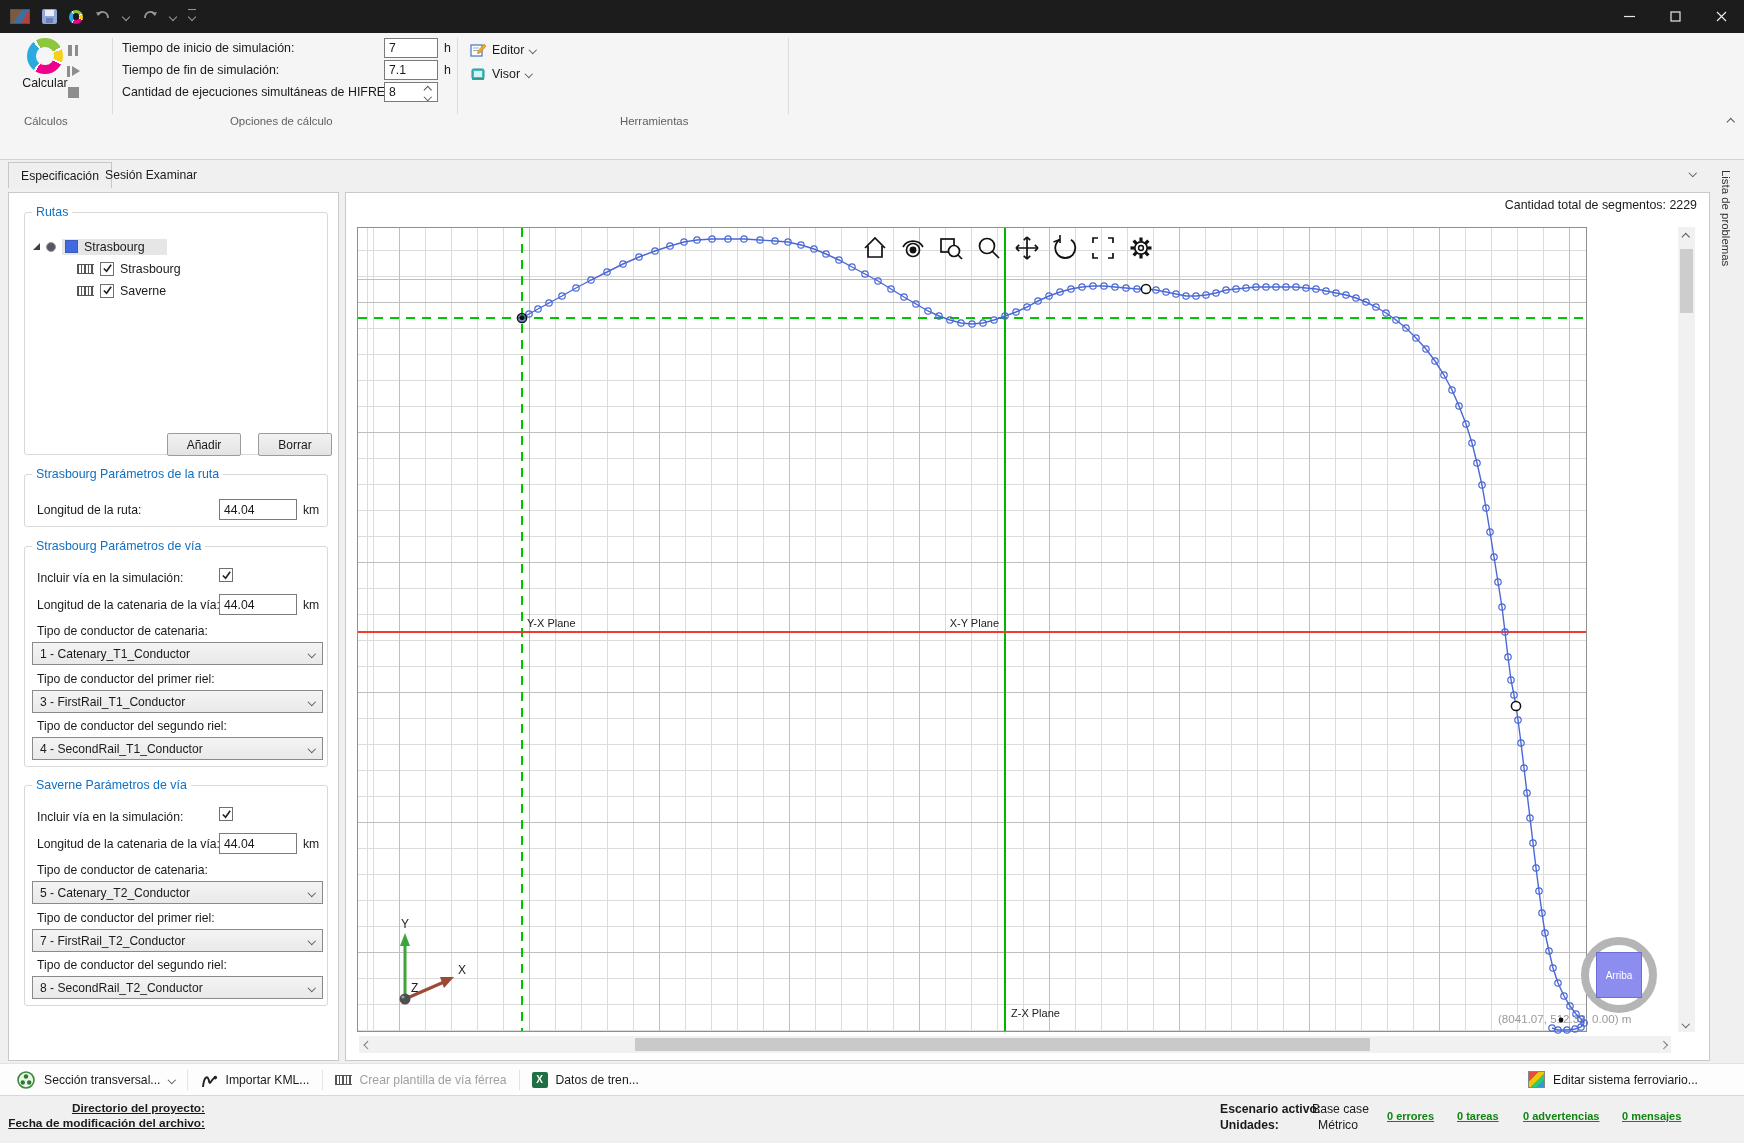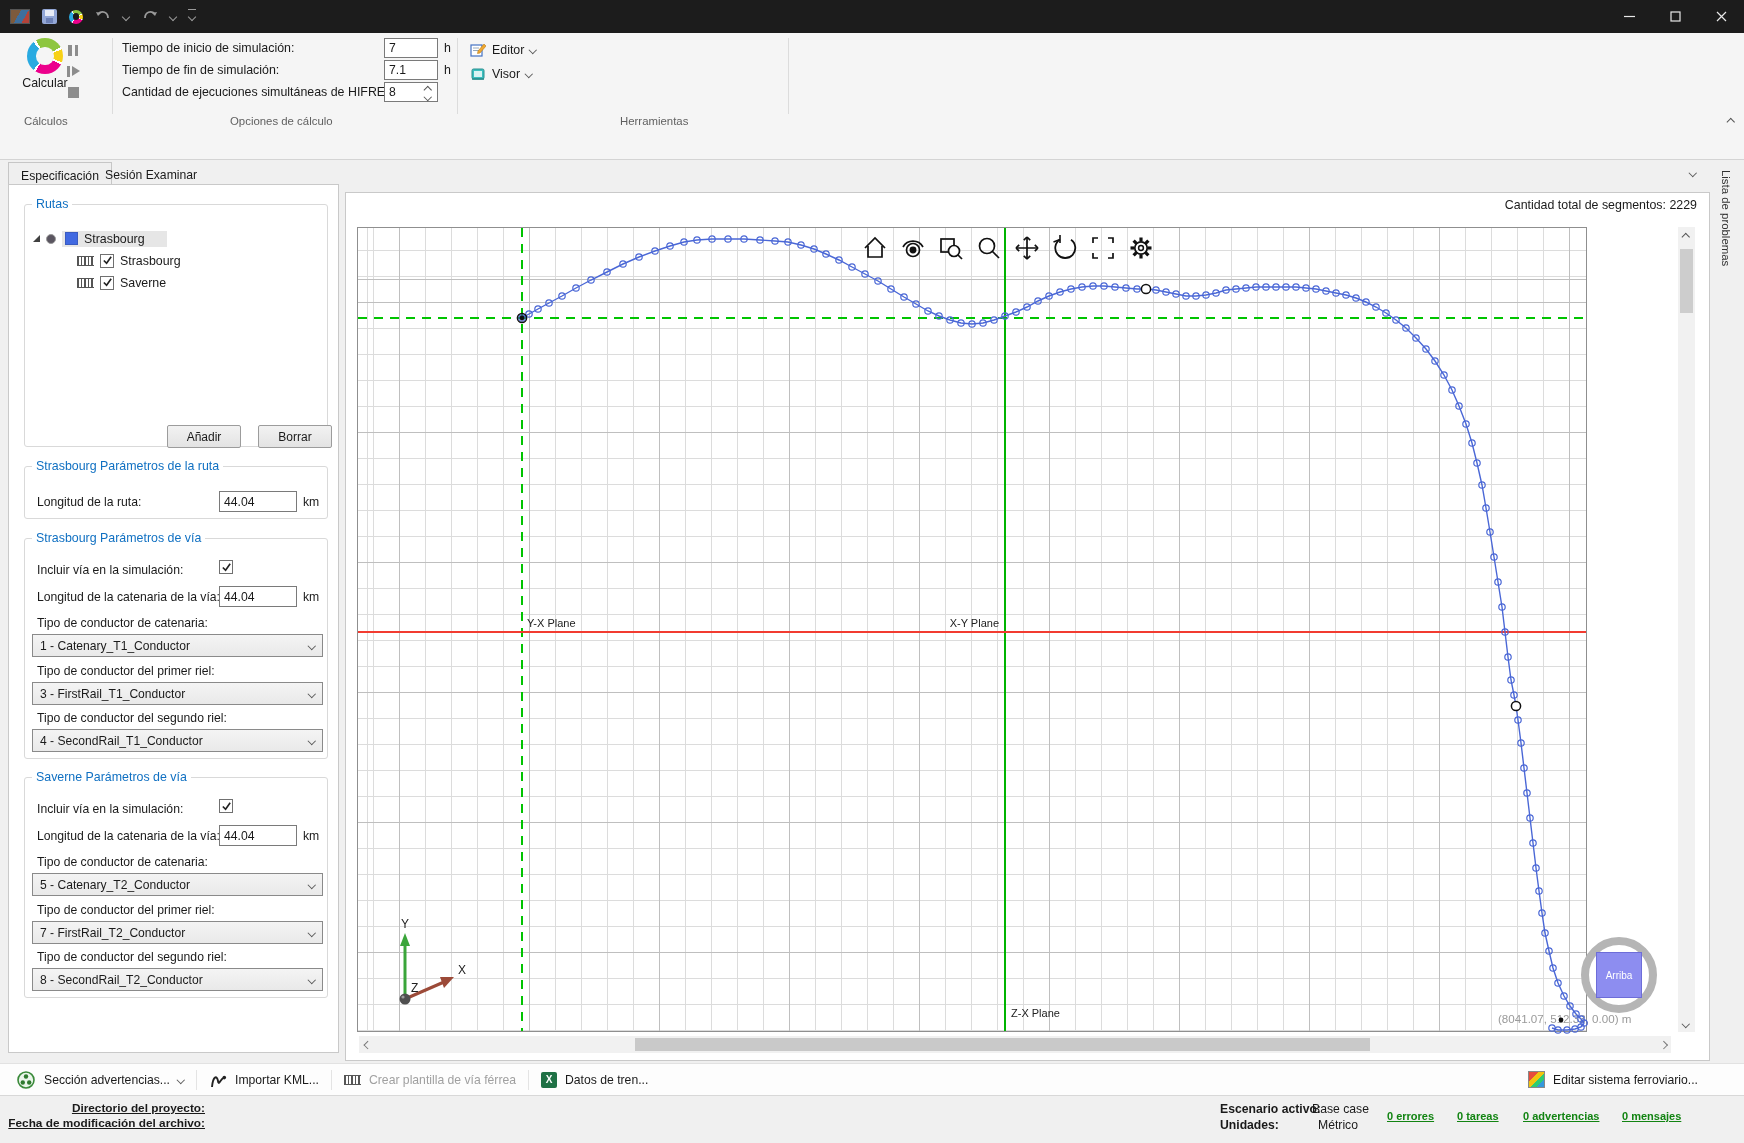--- a/index.html
+++ b/index.html
@@ -63,21 +63,21 @@
   .rib-collapse { position:absolute; right:10px; top:84px; }
   
   .tabstrip { position:absolute; left:0; top:160px; width:1744px; height:28px; }
   .doc-tab { position:absolute; top:2px; height:26px; display:flex; align-items:center; padding:0 12px; font-size:12.2px; }
   .doc-tab.active { background:#efefef; border:1px solid #c6c6c6; border-bottom:none; }
   .strip-chev { position:absolute; right:48px; top:10px; }
   
   .problems-strip { position:absolute; right:0; top:162px; width:24px; height:901px; }
   .problems-strip span { writing-mode:vertical-rl; font-size:11.4px; color:#333; margin-top:8px; display:inline-block; }
   
-  .left-panel { position:absolute; left:8px; top:184px; width:331px; height:869px;
+  .left-panel { position:absolute; left:8px; top:192px; width:331px; height:869px;
     background:#fff; border:1px solid #c9c9c9; }
   fieldset.box { position:absolute; left:15px; width:304px; border:1px solid #d9d9d9;
     border-radius:3px; background:#fff; }
   fieldset.box legend { color:#1070c2; font-size:12.4px; padding:0 4px; margin-left:7px; }
   .tree-row { position:absolute; height:19px; display:flex; align-items:center; gap:6px; }
   .expander { width:0; height:0; border-bottom:7px solid #404040; border-left:7px solid transparent; }
   .dot-ic { width:10px; height:10px; border-radius:50%; background:#5a5560; border:1.6px solid #9a9a9a; }
   .swatch { width:13px; height:13px; background:#4169e1; border:1px solid #3a5bc0; }
   .hl { background:#e6e6e6; padding:1px 22px 1px 3px; display:flex; align-items:center; gap:6px; }
   .track-ic { width:17px; height:10px; border-top:1.6px solid #555; border-bottom:1.6px solid #555;
@@ -607,21 +607,21 @@
 
 <div class="bottom-bar">
   <div class="bt-left">
     <div class="bt-item">
       <svg width="20" height="20" viewBox="0 0 20 20">
           <circle cx="10" cy="10" r="8" fill="#eaf5ea" stroke="#3a8a3a" stroke-width="1.6"></circle>
           <circle cx="10" cy="6.5" r="2.2" fill="#2f7a2f"></circle>
           <circle cx="6.8" cy="12.5" r="2.2" fill="#2f7a2f"></circle>
           <circle cx="13.2" cy="12.5" r="2.2" fill="#2f7a2f"></circle>
         </svg>
-      <span>Sección advertencias...</span>
+      <span>Sección transversal...</span>
       <span class="chev-d"></span>
     </div>
     <div class="bt-sep"></div>
     <div class="bt-item">
       <svg width="18" height="20" viewBox="0 0 18 20">
           <path d="M3 17 C4 6 8 5 9 11 C10 17 12 7 15 8" stroke="#222" stroke-width="1.9" fill="none"></path>
           <circle cx="15.3" cy="7.6" r="1.8" fill="#222"></circle>
         </svg>
       <span>Importar KML...</span>
     </div>

